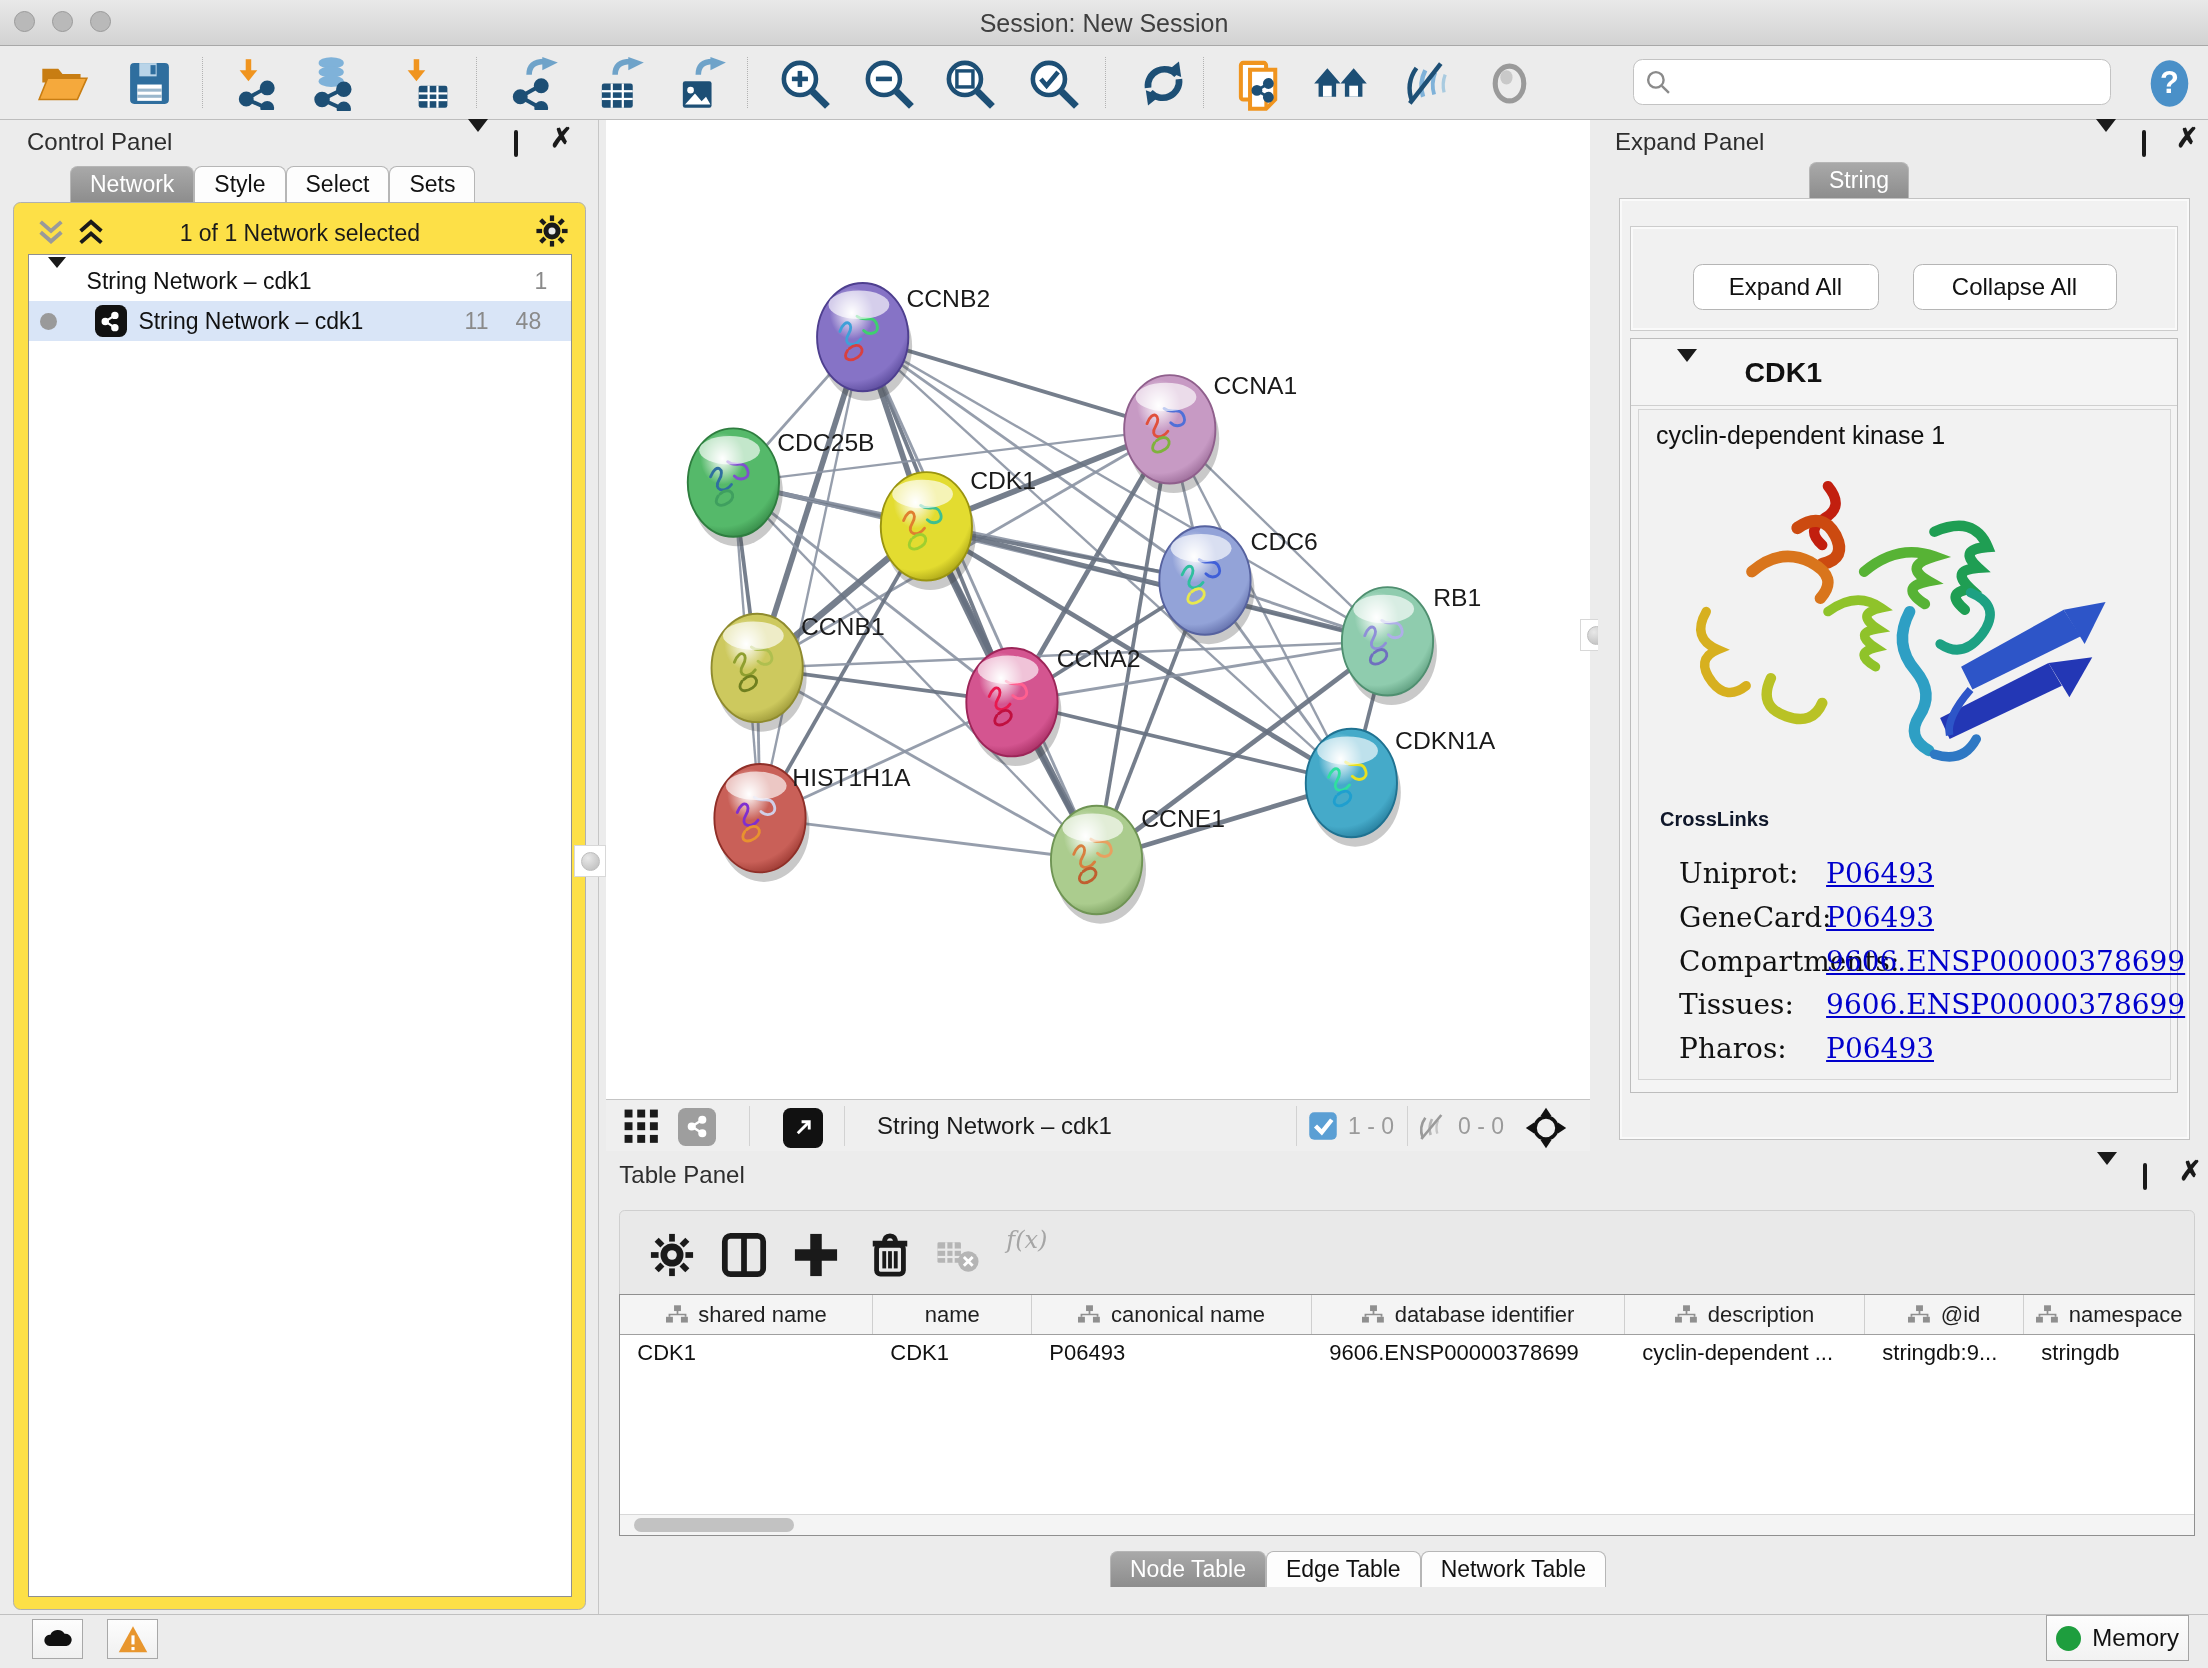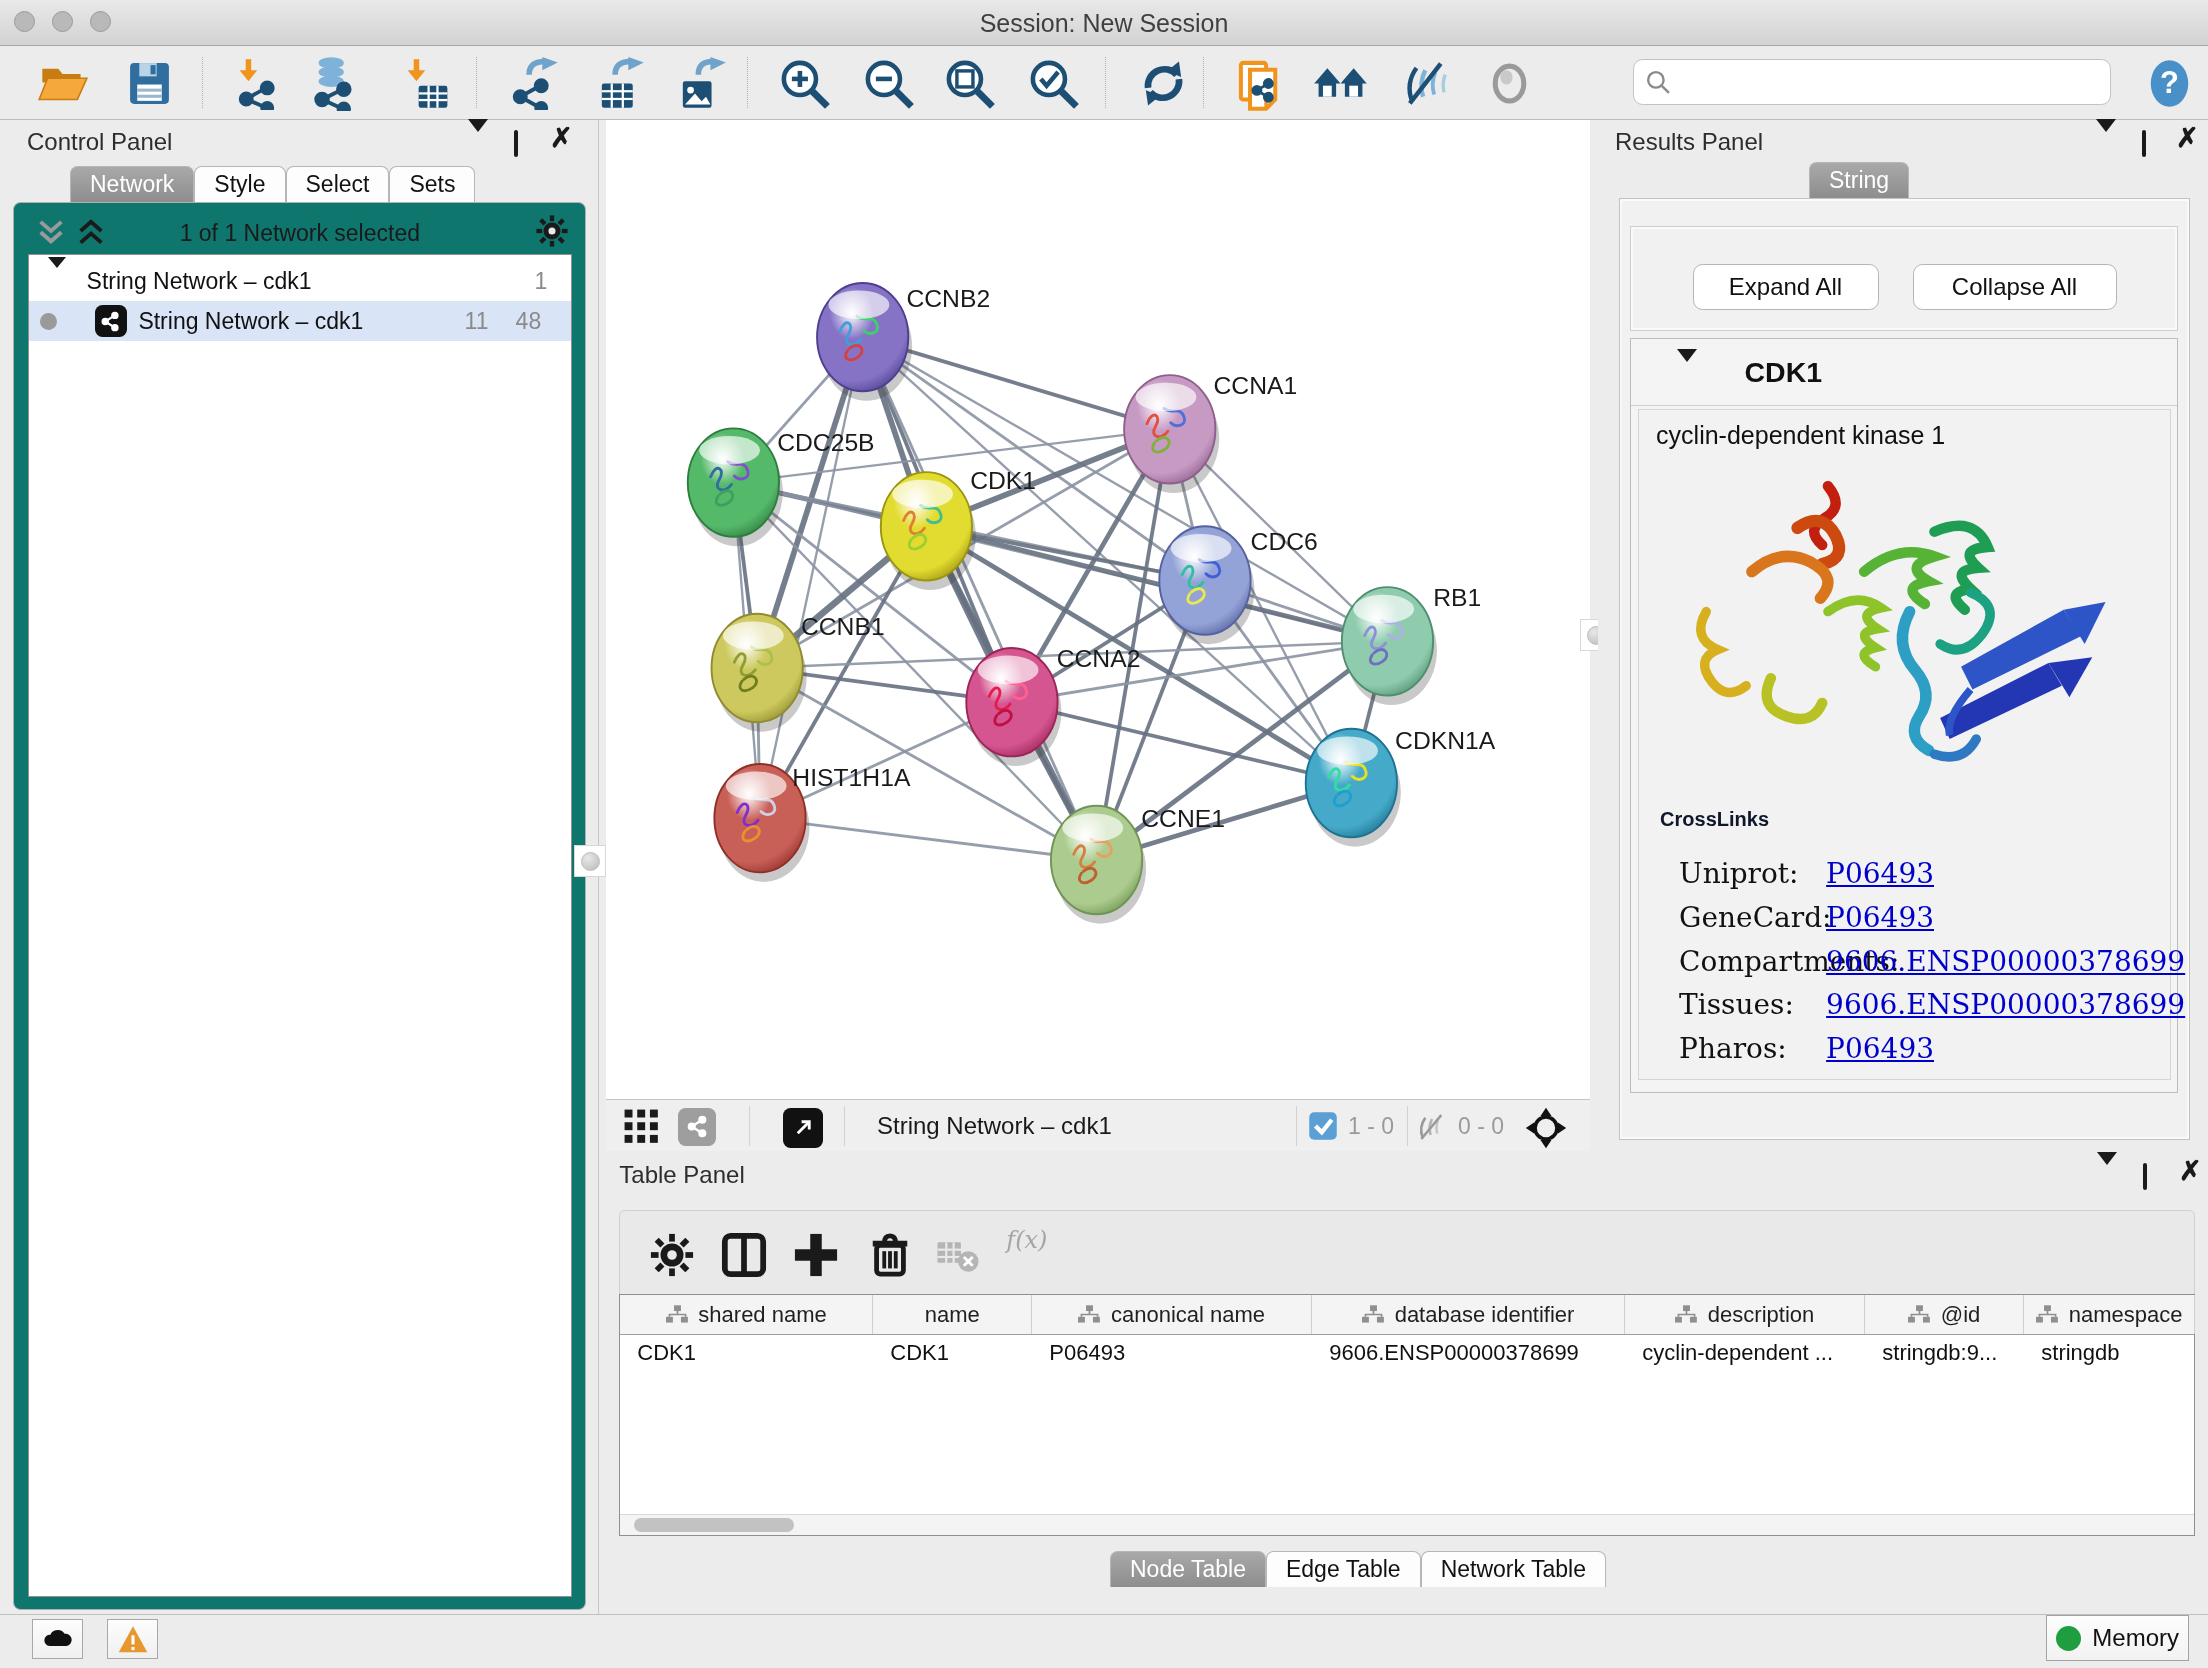--- a/index.html
+++ b/index.html
@@ -26,21 +26,21 @@
   .panel-title { position:absolute; left:27px; top:7.6px; font-size:24px; color:#2d2d2d; }
   .ph-ic { position:absolute; top:13.3px; color:#1a1a1a; font-size:21px; line-height:21px; }
   .caret-down { width:0; height:0; border-left:10.5px solid transparent; border-right:10.5px solid transparent; border-top:13.3px solid #1a1a1a; }
   .box-ic { width:19px; height:21px; border:2.9px solid #1a1a1a; border-radius:3.8px; }
   .x-ic { font-size:27px; font-weight:bold; color:#1a1a1a; line-height:21px; }
 
   .tabrow { position:absolute; display:flex; }
   .tab { height:36px; padding:0 19px; font-size:23px; color:#111; background:#fdfdfd; border:1px solid #b6b6b6; border-bottom:none; border-radius:7.6px 7.6px 0 0; display:flex; align-items:center; }
   .tab.sel { background:linear-gradient(#a9a9a9,#8d8d8d); color:#fff; }
 
-  #cp-body { position:absolute; left:13.3px; top:82px; width:573px; height:1408px; background:#0f766e; border:1px solid #b0b0b0; border-radius:7.6px; }
+  #cp-body { position:absolute; left:13.3px; top:82px; width:573px; height:1408px; background:#fde047; border:1px solid #b0b0b0; border-radius:7.6px; }
   #cp-toolrow { position:absolute; left:0; top:9.5px; width:100%; height:38px; }
   #cp-status { position:absolute; width:100%; text-align:center; top:7.6px; font-size:23px; color:#1a1a1a; }
   #cp-list { position:absolute; left:13.3px; top:51px; width:544px; height:1343px; background:#fff; border:1.9px solid #8f8f8f; }
   .cp-row { position:absolute; left:0; width:100%; height:38px; font-size:23px; color:#111; display:flex; align-items:center; }
   .cp-row.sel { background:#d9e5f7; }
   .cp-num { position:absolute; color:#8a8a8a; }
   .string-sq { width:32px; height:32px; background:#111; border-radius:7.6px; display:flex; align-items:center; justify-content:center; }
 
   
   #net-view { left:606px; top:120px; width:984px; height:979px; background:#fff; }
@@ -654,21 +654,21 @@
     </div>
   <div class="divider-dot" style="left:1580px;top:619px">
       <i></i>
     </div>
   <div class="divider-dot" style="left:1394px;top:1146px;border:none;background:transparent">
       <i></i>
     </div>
 
   <div id="results-panel" class="abs">
     <div class="panel-head">
-      <span class="panel-title" style="left:17px">Results Panel</span>
+      <span class="panel-title" style="left:17px">Expand Panel</span>
       <span class="ph-ic" style="left:498px"><span class="caret-down"></span></span>
       <span class="ph-ic" style="left:544px"><span class="box-ic"></span></span>
       <span class="ph-ic x-ic" style="left:578px;top:7.6px">✗</span>
     </div>
     <div id="rp-tab" class="tabrow">
       <div class="tab sel">String</div>
     </div>
     <div id="rp-outer">
       <div id="rp-btnbox">
         <div class="rp-btn" style="left:62px;width:186px">Expand All</div>

